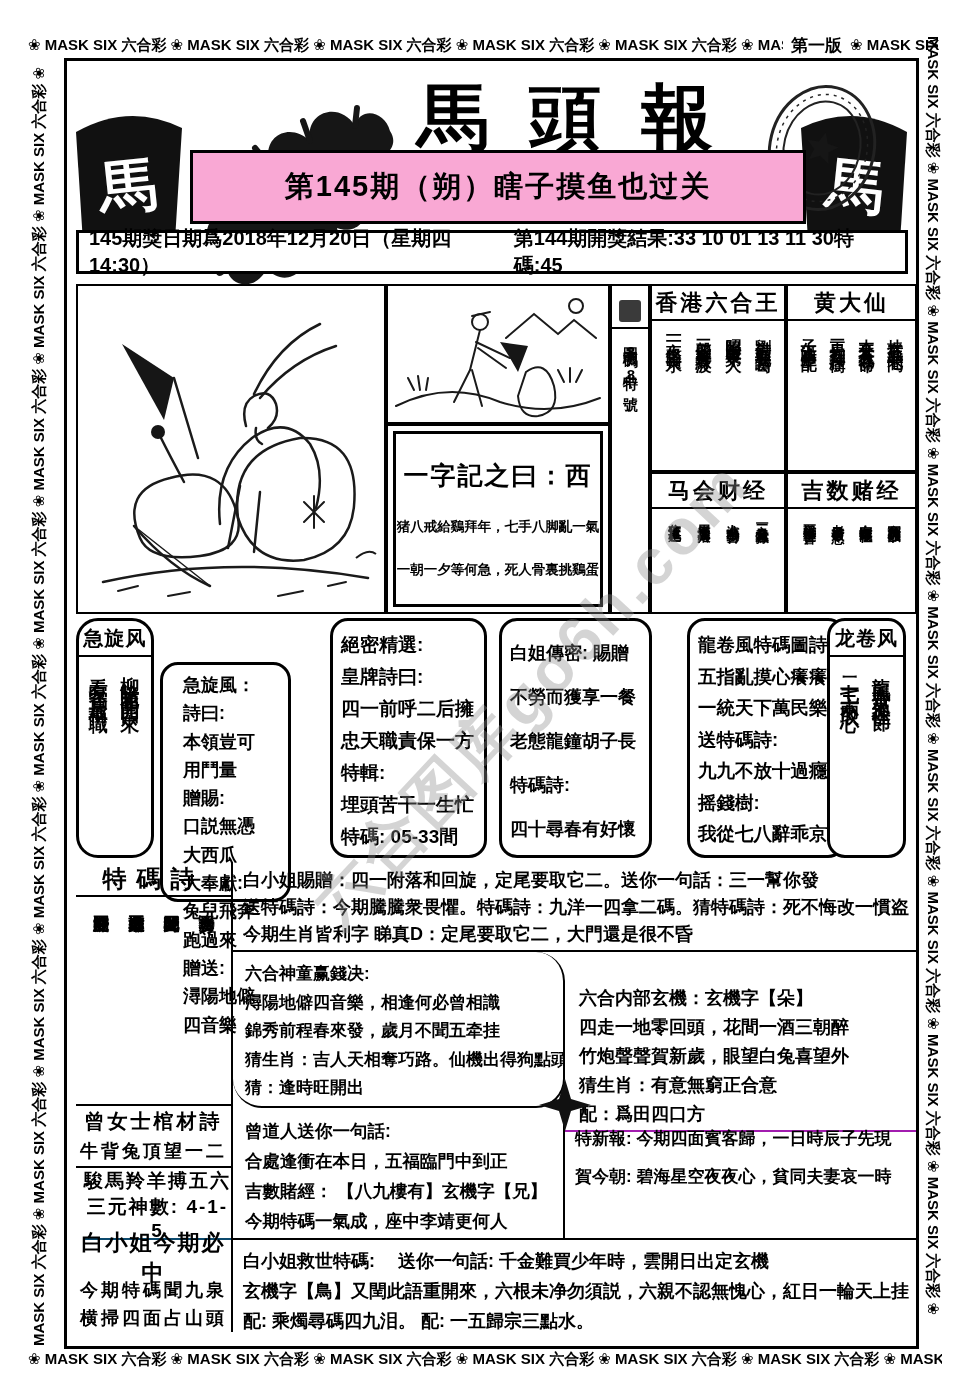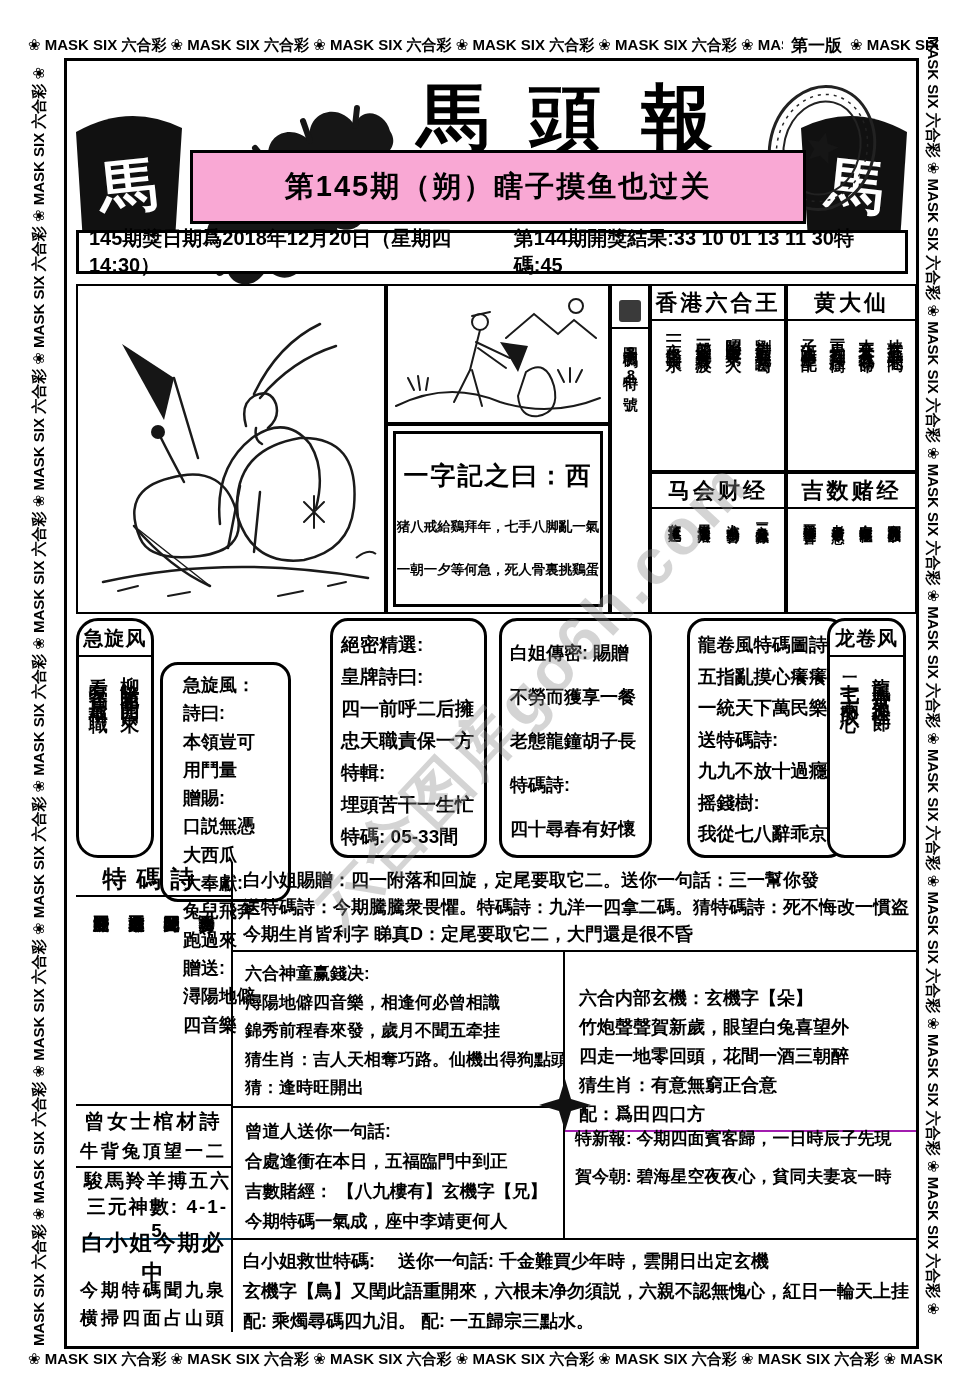--- a/index.html
+++ b/index.html
@@ -76,21 +76,21 @@
   .coffin-t{height:30px;font-size:20px;letter-spacing:3px;}
   .coffin-l{height:30px;font-size:18px;letter-spacing:3px;border-bottom:2px solid #000;}
   .horse{height:70px;flex-direction:column;justify-content:space-evenly;border-bottom:2px solid #0c4a6e;font-size:19px;letter-spacing:2px;margin-left:8px;}
   .bxj-t{height:36px;font-size:22px;letter-spacing:2px;}
   .bxj-l{height:28px;font-size:18px;letter-spacing:3px;}
   
   .blockA{left:233px;top:862px;width:683px;height:90px;border-bottom:2px solid #000;box-sizing:border-box;
           padding:5px 0 0 10px;}
   .blockA > div{font-size:18px;font-weight:bold;line-height:27px;white-space:nowrap;overflow:hidden;}
   .shentong{left:233px;top:952px;width:332px;height:156px;border-right:2px solid #000;border-bottom:2px solid #000;
-            box-sizing:border-box;padding:8px 0 0 12px;overflow:hidden;}
+            box-sizing:border-box;padding:8px 0 0 12px;overflow:hidden;border-radius:29px;}
   .shentong > div{font-size:17px;font-weight:bold;line-height:28.5px;white-space:nowrap;}
   .neibu{left:565px;top:976px;width:351px;height:156px;border-bottom:2px solid #a21caf;box-sizing:border-box;
          padding:8px 0 0 14px;overflow:hidden;}
   .neibu > div{font-size:18px;font-weight:bold;line-height:29px;white-space:nowrap;}
   .zeng{left:233px;top:1108px;width:332px;height:132px;border-right:2px solid #000;border-bottom:2px solid #000;
         box-sizing:border-box;padding:8px 0 0 12px;overflow:hidden;}
   .zeng > div{font-size:17.5px;font-weight:bold;line-height:30px;white-space:nowrap;}
   .texin{left:565px;top:1108px;width:351px;height:132px;border-bottom:2px solid #000;box-sizing:border-box;
          padding:12px 0 0 10px;overflow:hidden;}
   .texin > div{font-size:17px;font-weight:bold;line-height:38px;white-space:nowrap;}
@@ -331,22 +331,22 @@
     </div>
   <div class="abs shentong">
       <div>六合神童赢錢决:</div>
       <div>潯陽地僻四音樂，相逢何必曾相識</div>
       <div>錦秀前程春來發，歲月不聞五牵挂</div>
       <div>猜生肖：吉人天相奪巧路。仙機出得狗點頭</div>
       <div>猜：逢時旺開出</div>
     </div>
   <div class="abs neibu">
       <div>六合内部玄機：玄機字【朵】</div>
+      <div>四走一地零回頭，花間一酒三朝醉</div>
       <div>竹炮聲聲賀新歲，眼望白兔喜望外</div>
-      <div>四走一地零回頭，花間一酒三朝醉</div>
       <div>猜生肖：有意無窮正合意</div>
       <div>配：爲田四口方</div>
     </div>
   <div class="abs zeng">
       <div>曾道人送你一句話:</div>
       <div>合處逢衝在本日，五福臨門中到正</div>
       <div>吉數賭經： 【八九樓有】玄機字【兄】</div>
       <div>今期特碼一氣成，座中李靖更何人</div>
     </div>
   <div class="abs texin">

